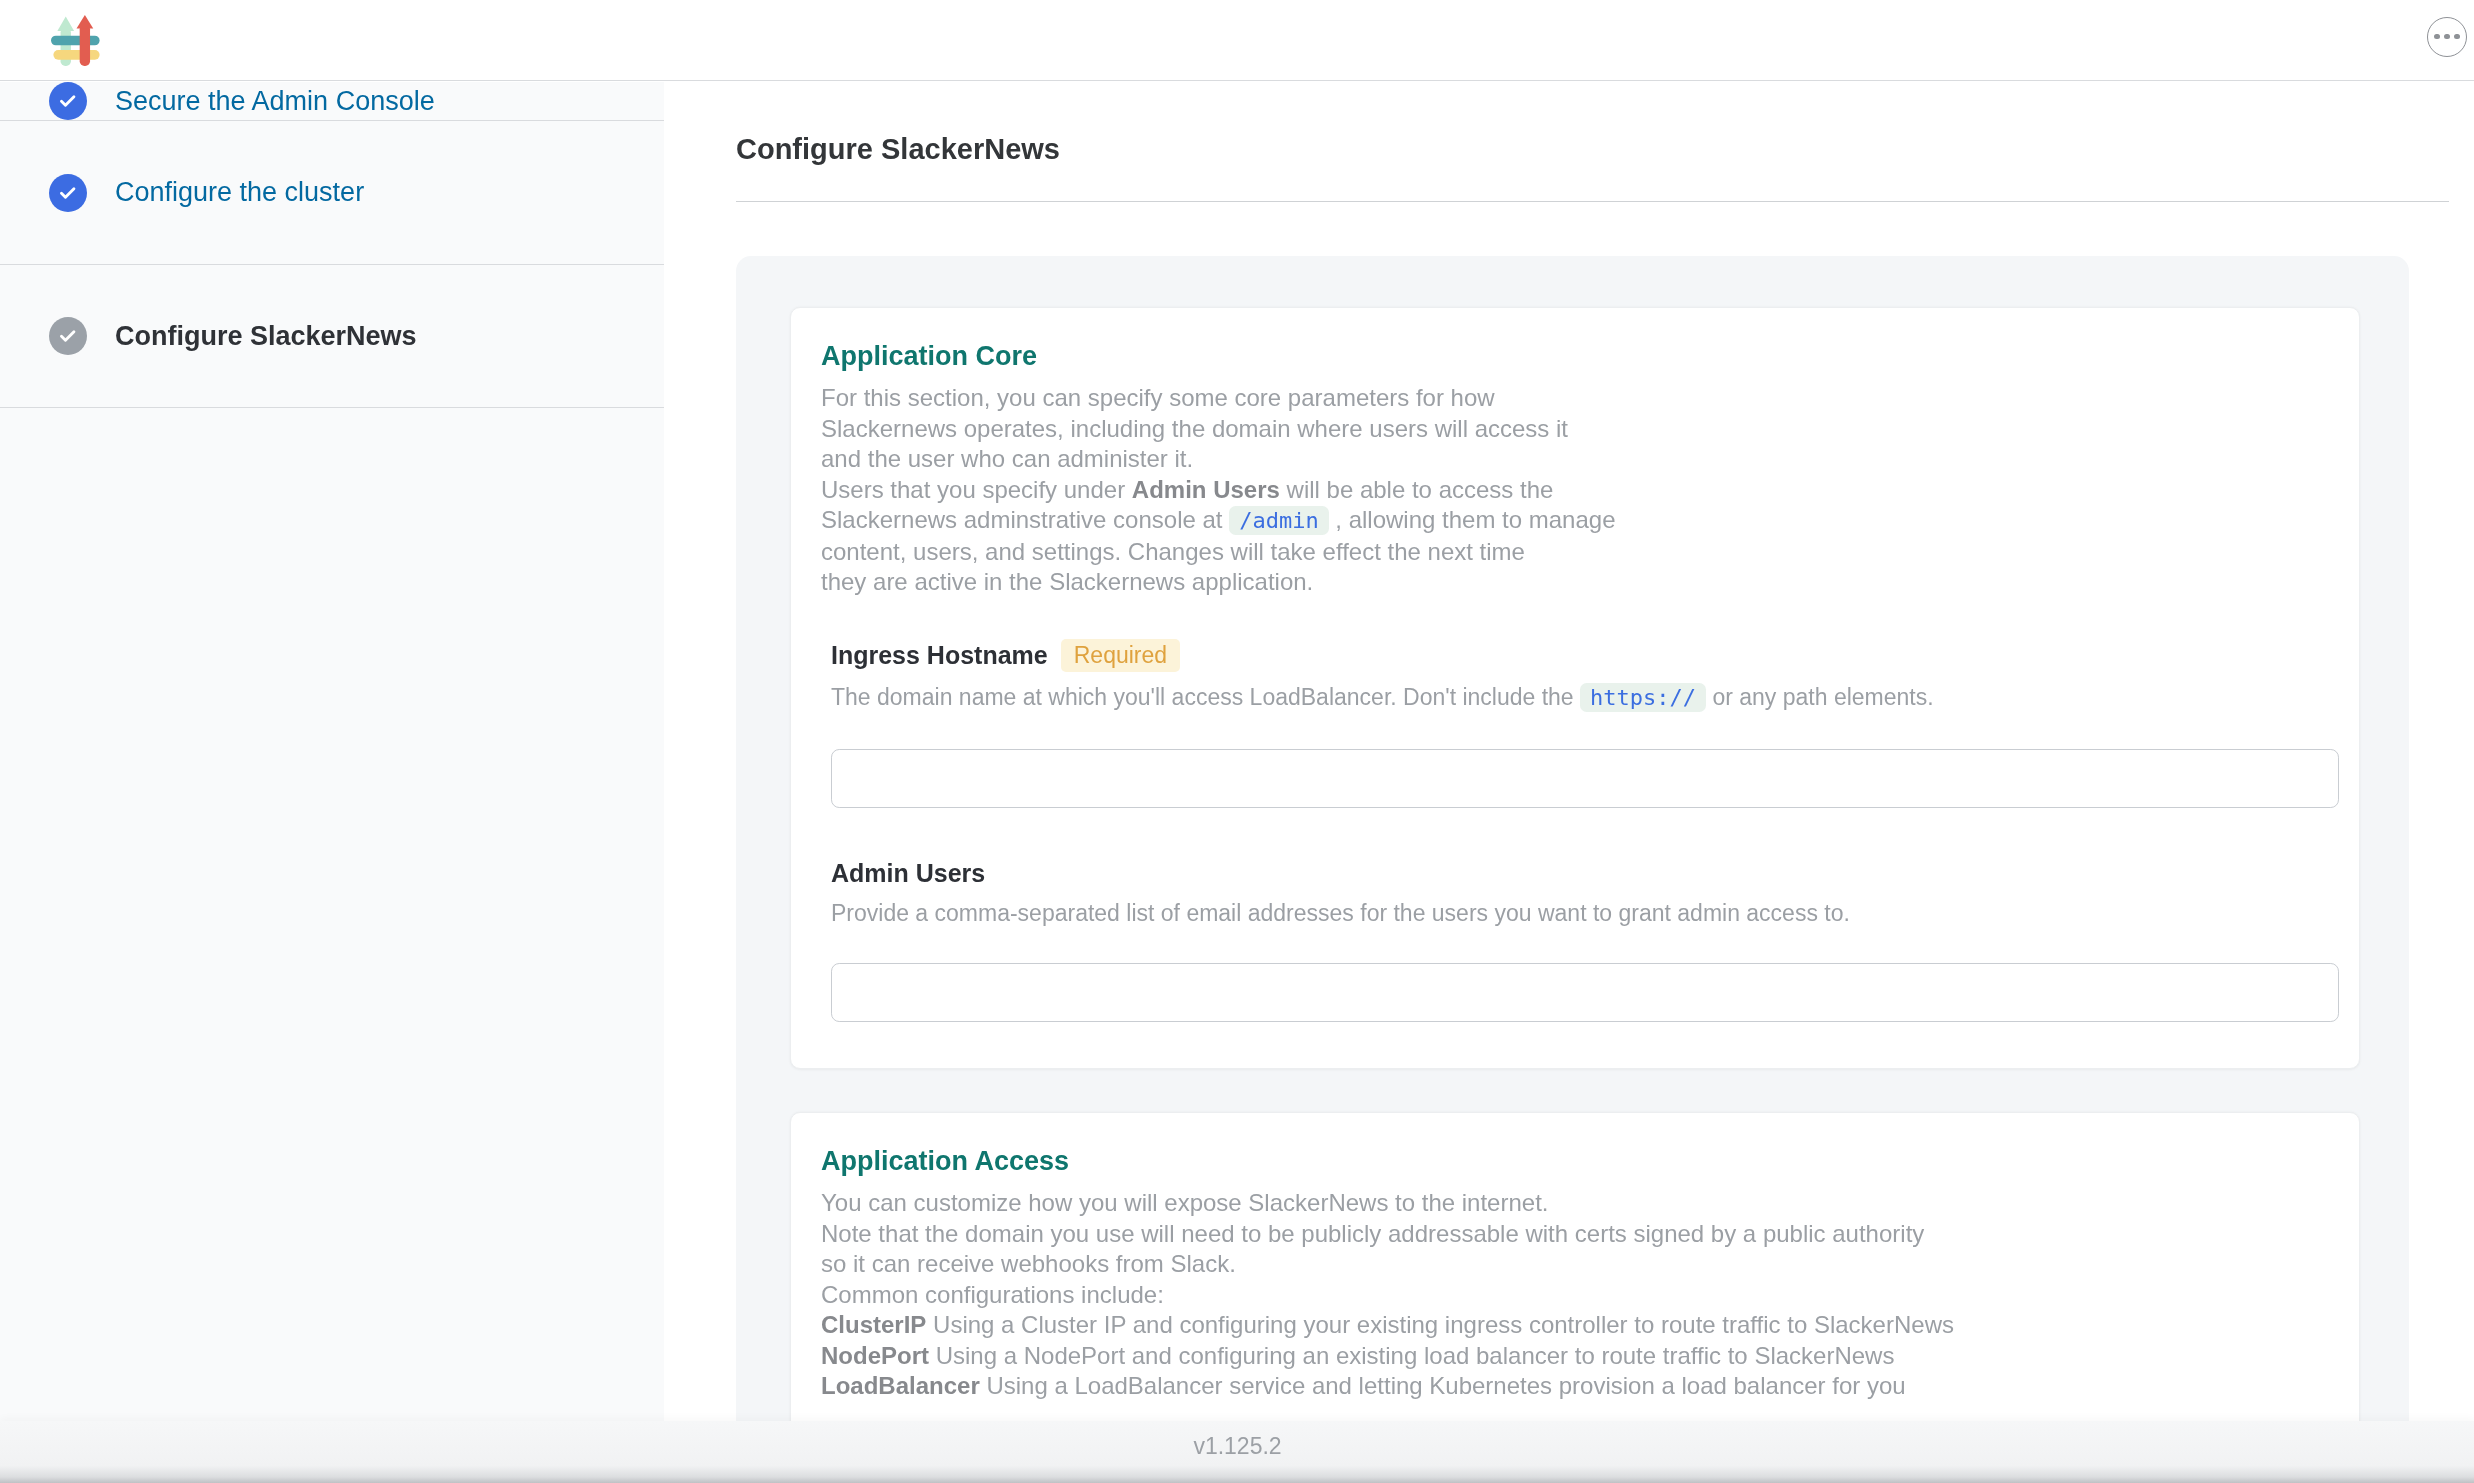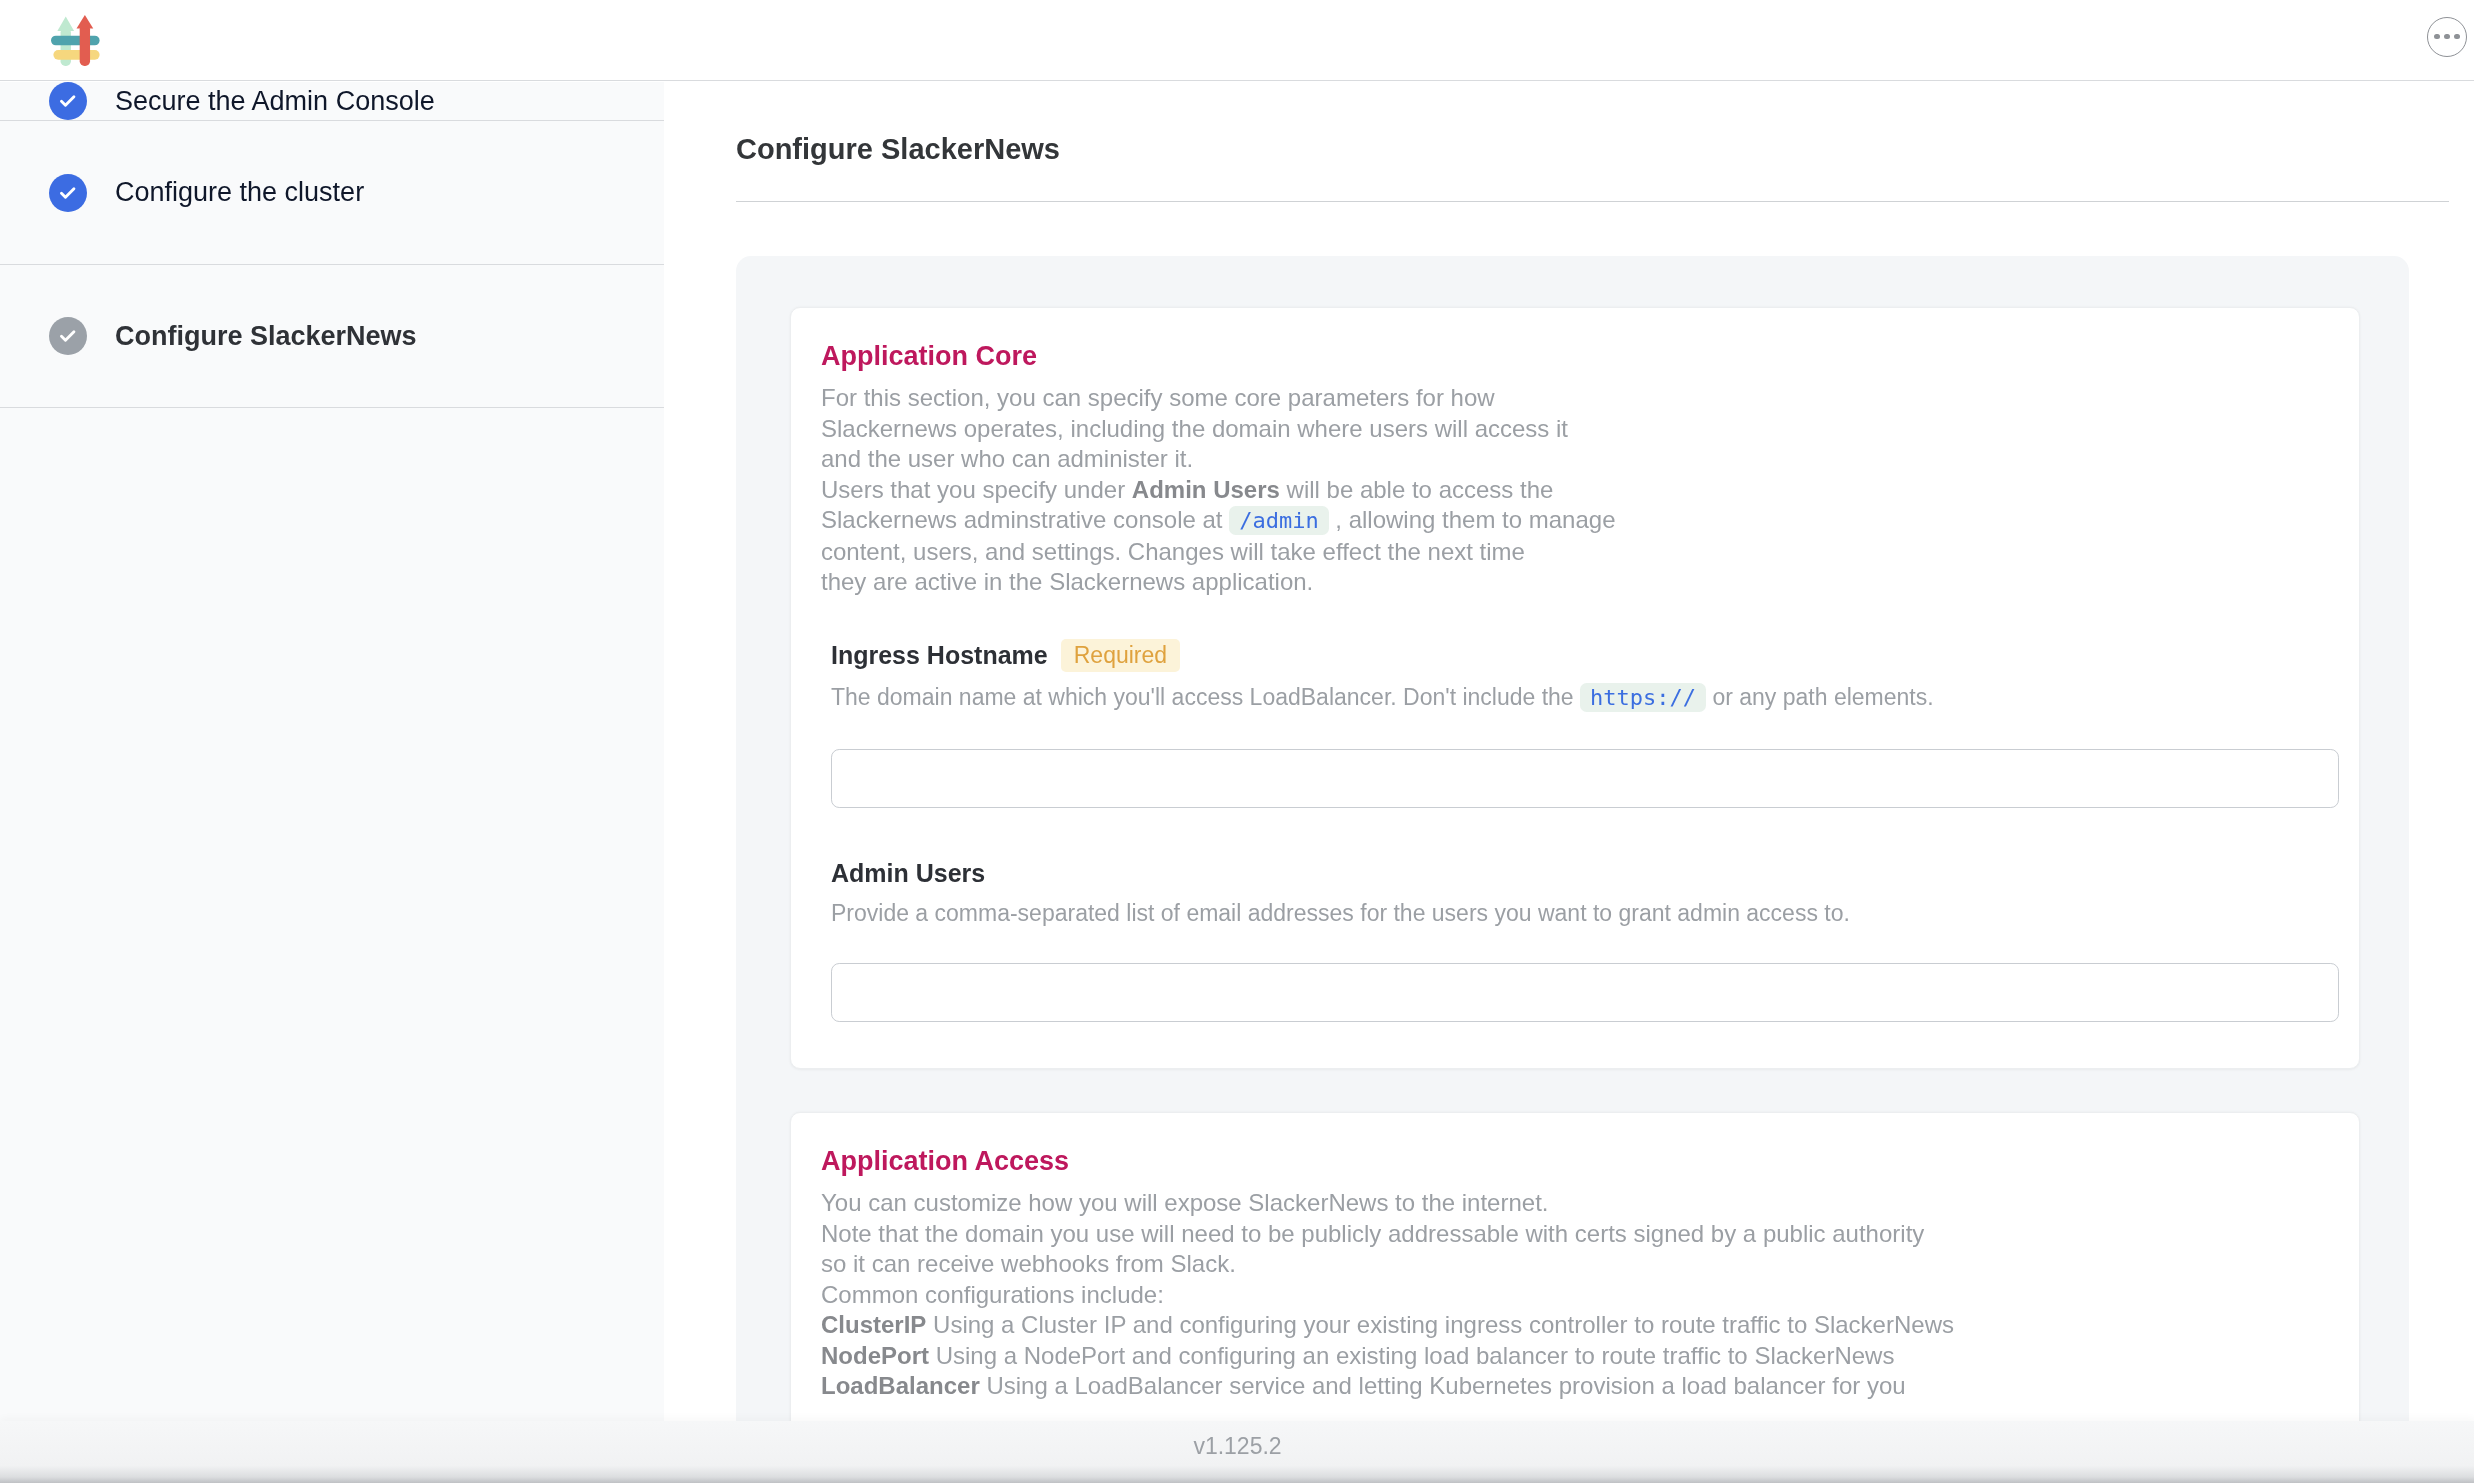--- a/index.html
+++ b/index.html
@@ -24,34 +24,34 @@
           border-bottom:1.6px solid #d9dbde; cursor:pointer; }
   .step:nth-of-type(2) { height:144px; }
   .step:nth-of-type(3) { height:143px; }
   .step:nth-of-type(4) { height:133px; }
   .step:nth-of-type(5) { height:147px; }
   .check { flex:0 0 38px; width:38px; height:38px; border-radius:50%;
            display:flex; align-items:center; justify-content:center; }
   .check svg { width:21.4px; height:21.4px; }
   .check.blue { background:#3c6ce2; }
   .check.gray { background:#9ba1a8; }
-  .step-label { font-size:27px; color:#0f172a; line-height:35px; }
+  .step-label { font-size:27px; color:#0369a1; line-height:35px; }
   .step.current .step-label { color:#2f3237; font-weight:700; }
 
   
   .main { position:absolute; top:82px; left:664px; right:0; bottom:62px;
           background:#fff; overflow:hidden; }
   .page-title { margin:51px 0 0 72px; font-size:29px; font-weight:700; color:#333639; }
   .title-rule { margin:35px 0 0 72px; width:1713px; border:none; border-top:1.6px solid #cfd2d5; }
   .panel { margin:54px 0 0 72px; width:1673px; min-height:1235px;
            background:#f4f6f8; border-radius:15px 15px 0 0; padding:51px 49px 49px 54px; }
   .card { width:1570px; background:#fff; border:0.8px solid #eceef0; border-radius:10px;
           box-shadow:0 0.8px 2.5px rgba(0,0,0,.05); padding:33px 20px 46px 30px; }
   .card + .card { margin-top:43px; }
-  .card-title { font-size:27px; font-weight:700; color:#be185d; }
+  .card-title { font-size:27px; font-weight:700; color:#0f766e; }
   .card-desc { margin-top:11px; font-size:24px; line-height:30.5px; color:#9b9fa4; }
   .card-desc .bold, .help .bold { font-weight:700; color:#87898d; }
   .code { font-family:"DejaVu Sans Mono", monospace; font-size:22px; color:#3b6ee0;
           background:#e9f2ec; border-radius:6.6px; padding:2px 10px; }
   .field { margin:41px 0 0 10px; }
   .field-label-row { display:flex; align-items:center; gap:13px; }
   .field-label { font-size:25px; font-weight:700; color:#2d3036; }
   .badge { font-size:23px; color:#dfa23e; background:#fcf3d9; border-radius:5px; padding:3.3px 13px; }
   .help { margin-top:10px; font-size:23px; color:#9b9fa4; line-height:30.5px; }
   .text-input { margin-top:35px; width:100%; height:59px; border:1.6px solid #c9cdd2;

